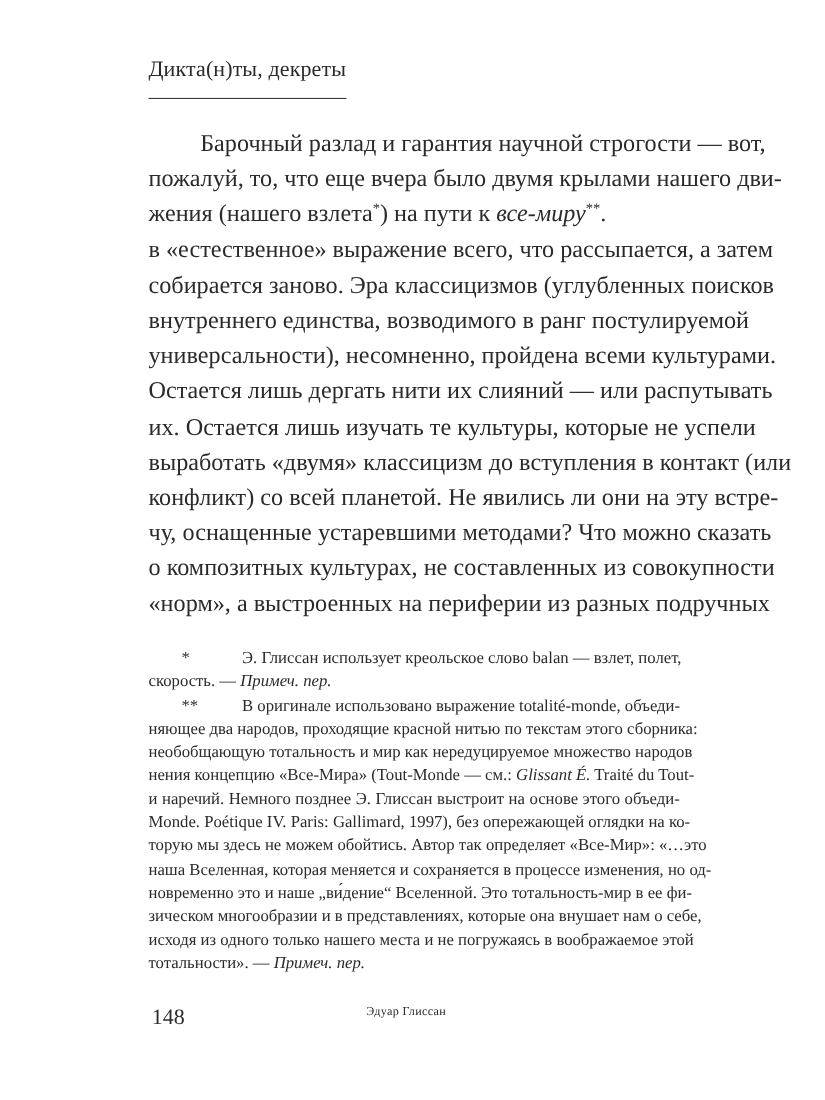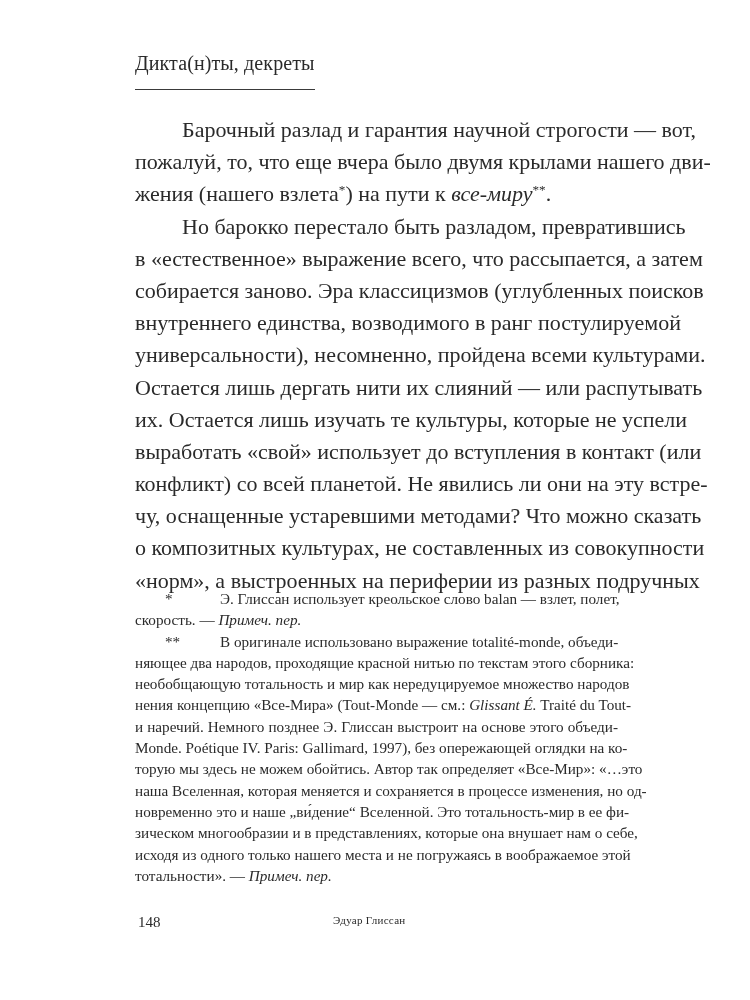--- a/index.html
+++ b/index.html
@@ -34,44 +34,43 @@
     text-align: justify; text-align-last: justify;
     height: 21.3px;
   }
   .fn-area .line.last { text-align-last: left; }
   .fn-marker {
     display: inline-block; width: 55px; padding-left: 30px; text-align: left;
   }
   sup { font-size: 0.6em; vertical-align: 0.55em; line-height: 0; }
   i { font-style: italic; }
   .footer-page {
-    position: absolute; left: 138px; top: 914px; font-size: 15px;
+    position: absolute; left: 138px; top: 914px; font-size: 20px;
   }
   .footer-author {
     position: absolute; left: 333px; top: 914px; font-size: 11px; letter-spacing: 0.3px;
   }
 </style>
 </head>
 <body>
 
 <div class="running-head">Дикта(н)ты, декреты</div>
 
 <div class="main-text">
   <span class="line indent">Барочный разлад и гарантия научной строгости — вот,</span>
   <span class="line">пожалуй, то, что еще вчера было двумя крылами нашего дви-</span>
   <span class="line last"><span>жения (нашего взлета</span><sup>*</sup><span>) на пути к </span><i>все-миру</i><sup>**</sup><span>.</span></span>
 
-  <span class="line indent">Но барокко перестало быть разладом, превратившись</span>
   <span class="line">в «естественное» выражение всего, что рассыпается, а затем</span>
   <span class="line">собирается заново. Эра классицизмов (углубленных поисков</span>
   <span class="line">внутреннего единства, возводимого в ранг постулируемой</span>
   <span class="line">универсальности), несомненно, пройдена всеми культурами.</span>
   <span class="line">Остается лишь дергать нити их слияний — или распутывать</span>
   <span class="line">их. Остается лишь изучать те культуры, которые не успели</span>
-  <span class="line">выработать «свой» использует до вступления в контакт (или</span>
+  <span class="line">выработать «двумя» классицизм до вступления в контакт (или</span>
   <span class="line">конфликт) со всей планетой. Не явились ли они на эту встре-</span>
   <span class="line">чу, оснащенные устаревшими методами? Что можно сказать</span>
   <span class="line">о композитных культурах, не составленных из совокупности</span>
   <span class="line">«норм», а выстроенных на периферии из разных подручных</span>
 </div>
 
 <div class="fn-area">
   <span class="line"><span class="fn-marker">*</span><span>Э. Глиссан использует креольское слово balan — взлет, полет,</span></span>
   <span class="line last"><span>скорость. — </span><i>Примеч. пер.</i></span>
 

